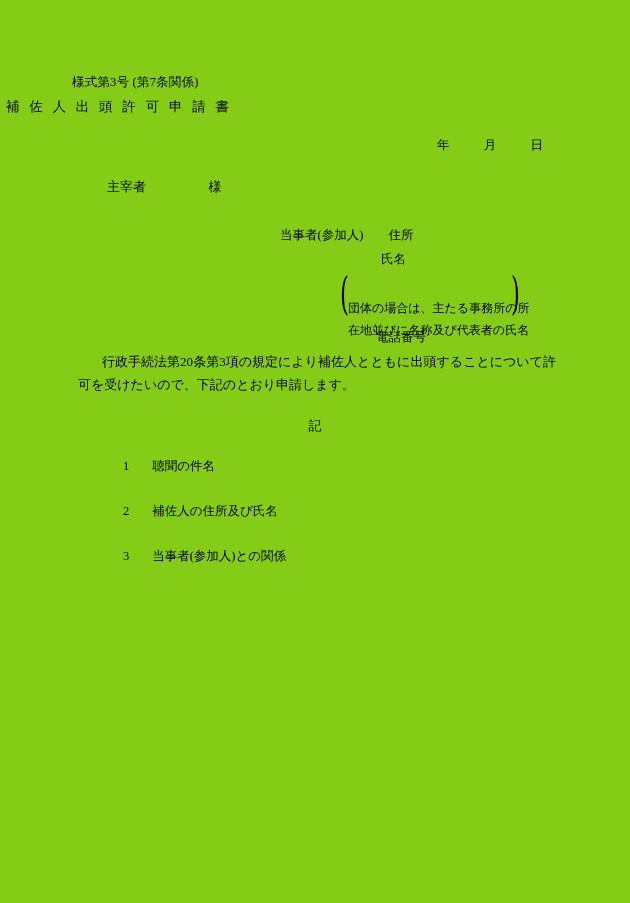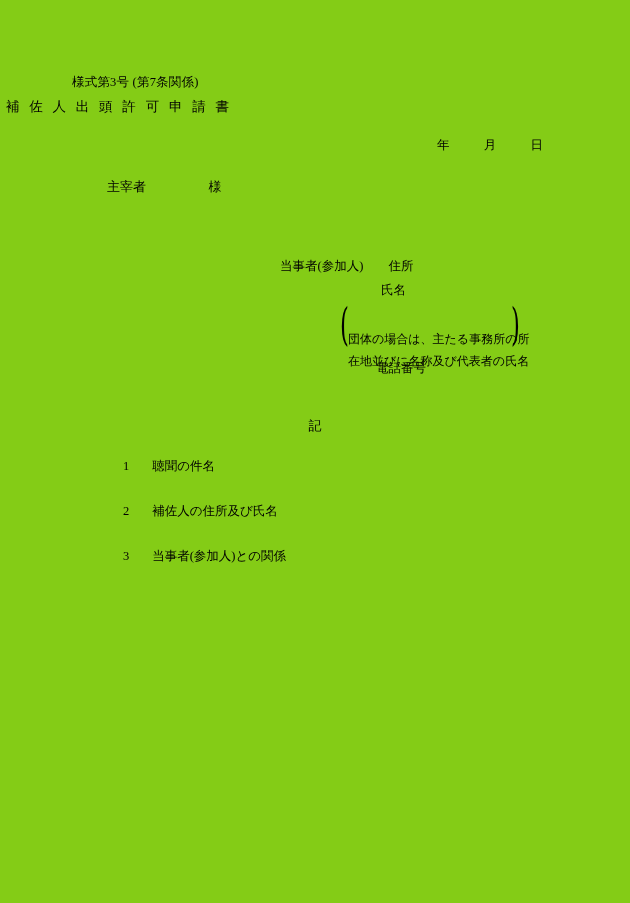--- a/index.html
+++ b/index.html
@@ -60,21 +60,21 @@
   .addressee .gap { display: inline-block; width: 56px; }
   .party-block {
     position: absolute;
     left: 280px;
     top: 223px;
     font-size: 12.5px;
     line-height: 24px;
     white-space: nowrap;
   }
   .party-row-1 .label { display: inline-block; }
-  .party-row-1 .sub { display: inline-block; padding-left: 22px; margin-top: 31px; }
+  .party-row-1 .sub { display: inline-block; padding-left: 22px; }
   .party-row-2 { padding-left: 101px; }
   .brace-row {
     position: relative;
     height: 46px;
     padding-left: 57px;
     margin-top: 2px;
   }
   .brace {
     position: absolute;
     top: -2px;
@@ -165,20 +165,21 @@
       <span class="brace-text">
         <span>団体の場合は、主たる事務所の所</span><br>
         <span>在地並びに名称及び代表者の氏名</span>
       </span>
     </div>
     <div class="party-row-4">
       <span>電話番号</span>
     </div>
   </div>
 
+  <div class="body-para">行政手続法第20条第3項の規定により補佐人とともに出頭することについて許可を受けたいので、下記のとおり申請します。</div>
 
   <div class="ki">記</div>
 
   <div class="items">
     <div class="item">
       <span class="num">1</span>
       <span class="txt">聴聞の件名</span>
     </div>
     <div class="item">
       <span class="num">2</span>

